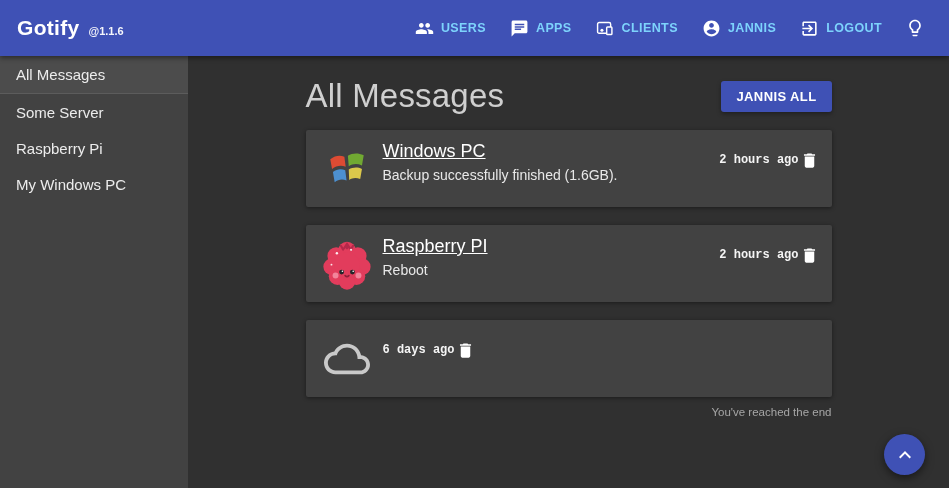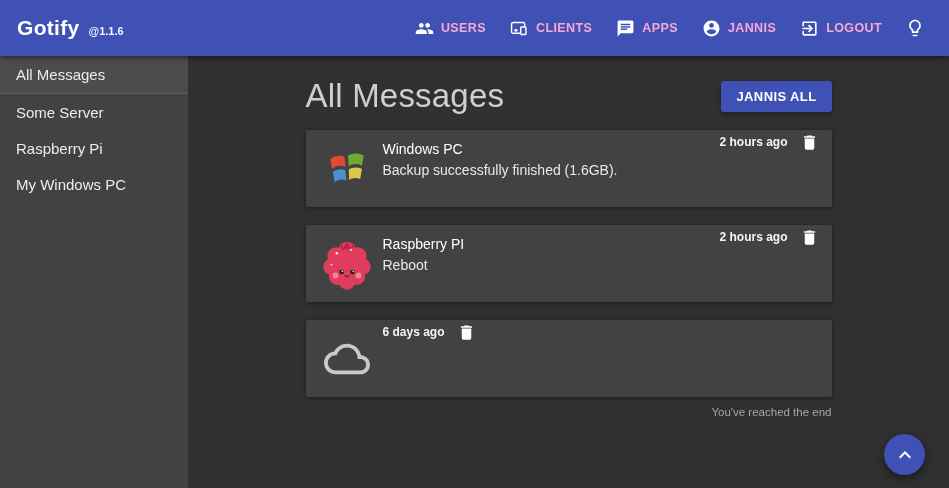--- a/index.html
+++ b/index.html
@@ -15,21 +15,21 @@
     height:56px; background:#3f51b5; display:flex; align-items:center;
     justify-content:space-between; padding:0 16px 0 17px;
     box-shadow:0 2px 5px rgba(0,0,0,.45); position:relative; z-index:10;
   }
   .bar-left { display:flex; align-items:baseline; gap:9px; color:#fff; }
   .app-title { font-size:21px; font-weight:700; letter-spacing:.3px; }
   .app-version { font-size:11px; font-weight:700; opacity:.95; }
   .bar-right { display:flex; align-items:center; gap:6px; }
   .nav-btn {
     display:flex; align-items:center; gap:7px; background:none; border:none;
-    color:#f9a8d4; font-family:inherit; font-size:12.5px; font-weight:700;
+    color:#7dd3fc; font-family:inherit; font-size:12.5px; font-weight:700;
     letter-spacing:.4px; padding:6px 9px; cursor:pointer;
   }
   .nav-ic { width:19px; height:19px; fill:#fff; flex-shrink:0; }
   .icon-btn { background:none; border:none; padding:6px 8px; cursor:pointer; display:flex; align-items:center; }
   .icon-btn svg { width:20px; height:20px; fill:#fff; }
 
   
   .layout { display:flex; height:442px; }
 
   
@@ -51,23 +51,23 @@
     font-family:inherit; font-size:13px; font-weight:700; letter-spacing:.4px;
     padding:8px 15px; box-shadow:0 2px 4px rgba(0,0,0,.35); cursor:pointer;
   }
 
   .card {
     background:#424242; border-radius:2px; box-shadow:0 1px 4px rgba(0,0,0,.45);
     height:77px; margin-bottom:18px; display:flex; padding:0 12px 0 14px;
   }
   .card-icon { width:54px; display:flex; align-items:center; justify-content:center; margin-right:9px; flex-shrink:0; }
   .card-body { flex:1; padding-top:11px; min-width:0; }
-  .card-title { font-size:14px; color:#fff; margin-bottom:5px; }
+  .card-title { font-size:18px; color:#fff; margin-bottom:5px;text-decoration:underline; }
   .card-text { font-size:14px; color:#e8e8e8; }
-  .card-meta { display:flex; align-items:flex-start; gap:11px; padding-top:2px; flex-shrink:0; }
+  .card-meta { display:flex; align-items:flex-start; padding-top:20px; flex-shrink:0;font-family:Liberation Mono, monospace; }
   .card-time { font-size:12px; font-weight:700; color:#f5f5f5; padding-top:3px; white-space:nowrap; }
   .trash-btn { background:none; border:none; padding:1px; cursor:pointer; }
   .trash-btn svg { width:19px; height:19px; fill:#fff; }
 
   .end-text { text-align:right; font-size:11.5px; color:#a6a6a6; margin-top:-9px; }
 
   .fab {
     position:absolute; right:24px; bottom:23px; width:41px; height:41px;
     border-radius:50%; background:#3f51b5; border:none;
     box-shadow:0 3px 8px rgba(0,0,0,.5); display:flex; align-items:center;
@@ -87,32 +87,32 @@
 
     <button class="nav-btn">
       <svg class="nav-ic" viewBox="0 0 24 24">
           <path d="M16 11c1.66 0 2.99-1.34 2.99-3S17.66 5 16 5c-1.66 0-3 1.34-3 3s1.34 3 3 3zm-8 0c1.66 0 2.99-1.34 2.99-3S9.66 5 8 5C6.34 5 5 6.34 5 8s1.34 3 3 3zm0 2c-2.33 0-7 1.17-7 3.5V19h14v-2.5c0-2.33-4.67-3.5-7-3.5zm8 0c-.29 0-.62.02-.97.05 1.16.84 1.97 1.97 1.97 3.45V19h6v-2.5c0-2.33-4.67-3.5-7-3.5z"></path>
         </svg>
       <span>USERS</span>
     </button>
 
     <button class="nav-btn">
       <svg class="nav-ic" viewBox="0 0 24 24">
+          <path d="M20 2H4c-1.1 0-1.99.9-1.99 2L2 22l4-4h14c1.1 0 2-.9 2-2V4c0-1.1-.9-2-2-2zM6 9h12v2H6V9zm8 5H6v-2h8v2zm4-6H6V6h12v2z"></path>
+        </svg>
+      <span>APPS</span>
+    </button>
+
+    <button class="nav-btn">
+      <svg class="nav-ic" viewBox="0 0 24 24">
         <rect x="2" y="4.5" width="16.5" height="13.5" rx="2" fill="none" stroke="#fff" stroke-width="1.8"></rect>
         <rect x="13.5" y="10" width="6.6" height="9.6" rx="1" fill="#3f51b5" stroke="#fff" stroke-width="1.8"></rect>
         <circle cx="7.5" cy="14.3" r="1.9" fill="#fff"></circle>
       </svg>
       <span>CLIENTS</span>
-    </button>
-
-    <button class="nav-btn">
-      <svg class="nav-ic" viewBox="0 0 24 24">
-          <path d="M20 2H4c-1.1 0-1.99.9-1.99 2L2 22l4-4h14c1.1 0 2-.9 2-2V4c0-1.1-.9-2-2-2zM6 9h12v2H6V9zm8 5H6v-2h8v2zm4-6H6V6h12v2z"></path>
-        </svg>
-      <span>APPS</span>
     </button>
 
     <button class="nav-btn">
       <svg class="nav-ic" viewBox="0 0 24 24">
           <path d="M12 2C6.48 2 2 6.48 2 12s4.48 10 10 10 10-4.48 10-10S17.52 2 12 2zm0 3c1.66 0 3 1.34 3 3s-1.34 3-3 3-3-1.34-3-3 1.34-3 3-3zm0 14.2c-2.5 0-4.71-1.28-6-3.22.03-1.99 4-3.08 6-3.08 1.99 0 5.97 1.09 6 3.08-1.29 1.94-3.5 3.22-6 3.22z"></path>
         </svg>
       <span>JANNIS</span>
     </button>
 
     <button class="nav-btn">

